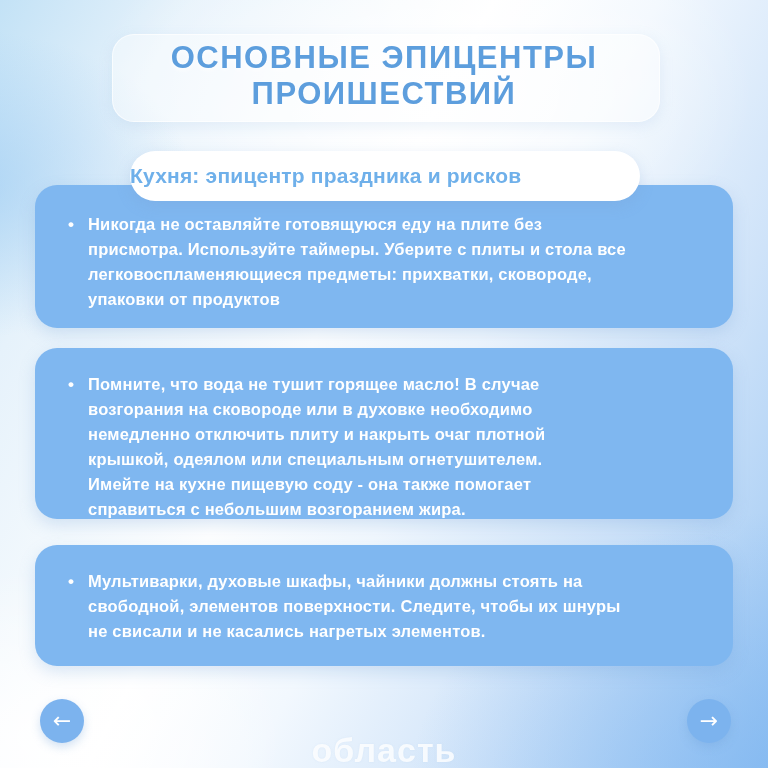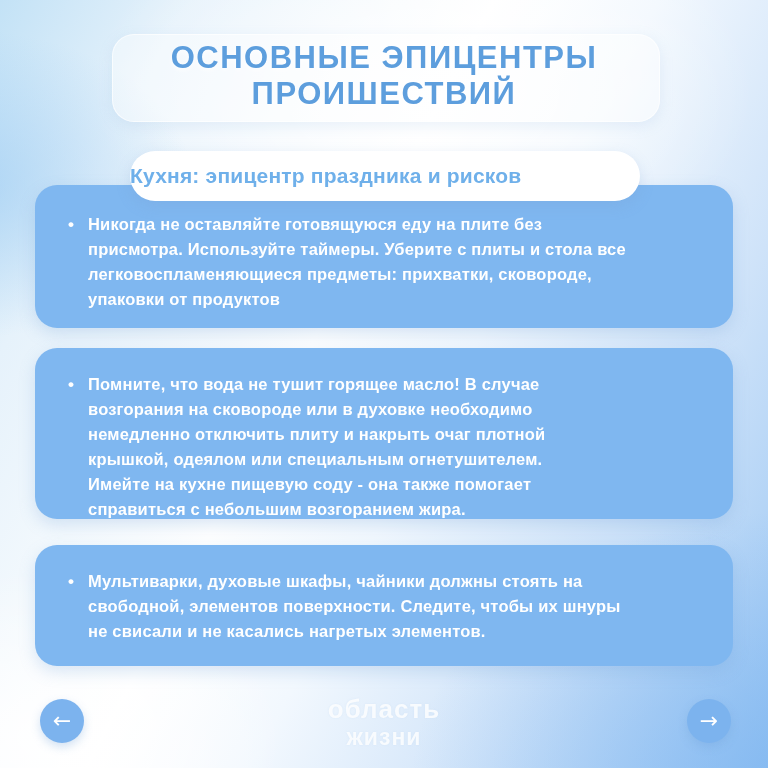--- a/index.html
+++ b/index.html
@@ -80,21 +80,21 @@
 
   
   .watermark{
     position:absolute;left:0;top:694px;width:768px;
     text-align:center;
     color:rgba(255,255,255,0.82);
     font-weight:800;
     z-index:1;
     text-shadow:0 0 2px rgba(190,215,240,0.35);
   }
-  .watermark .wm1{font-size:26px;line-height:30px;letter-spacing:1px;}
+  .watermark .wm1{font-size:34px;line-height:30px;letter-spacing:1px;margin-top:41px;}
   .watermark .wm2{font-size:23px;line-height:26px;letter-spacing:1px;}
 
   
   .nav-btn{
     position:absolute;top:699px;width:44px;height:44px;
     background:#7cb3ee;
     border:none;
     border-radius:50%;
     color:#ffffff;
     font-size:22px;

